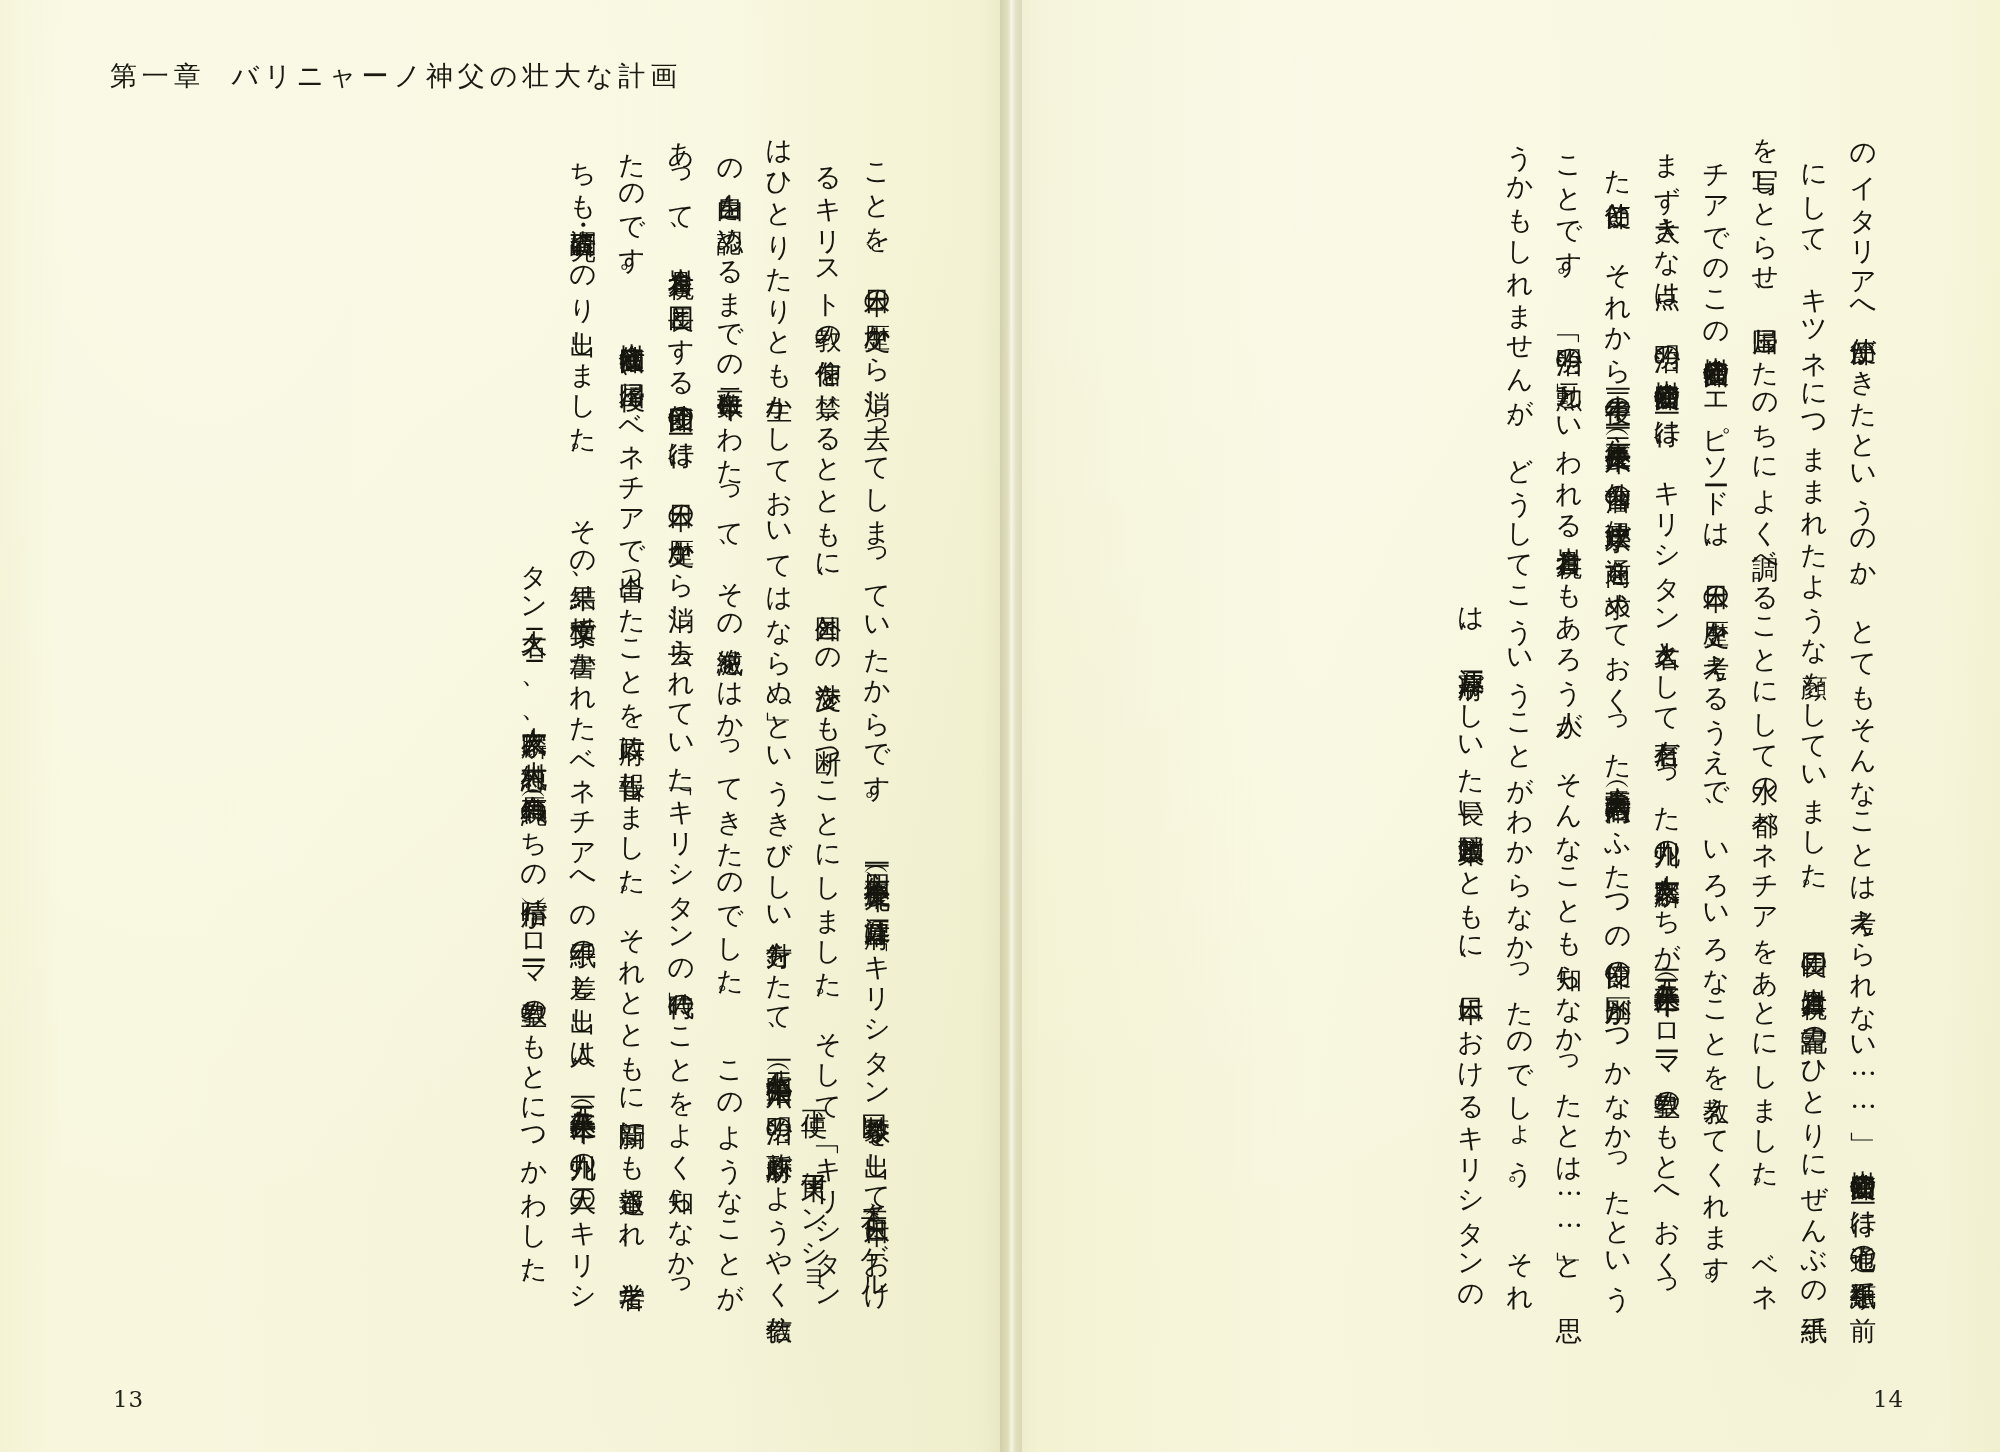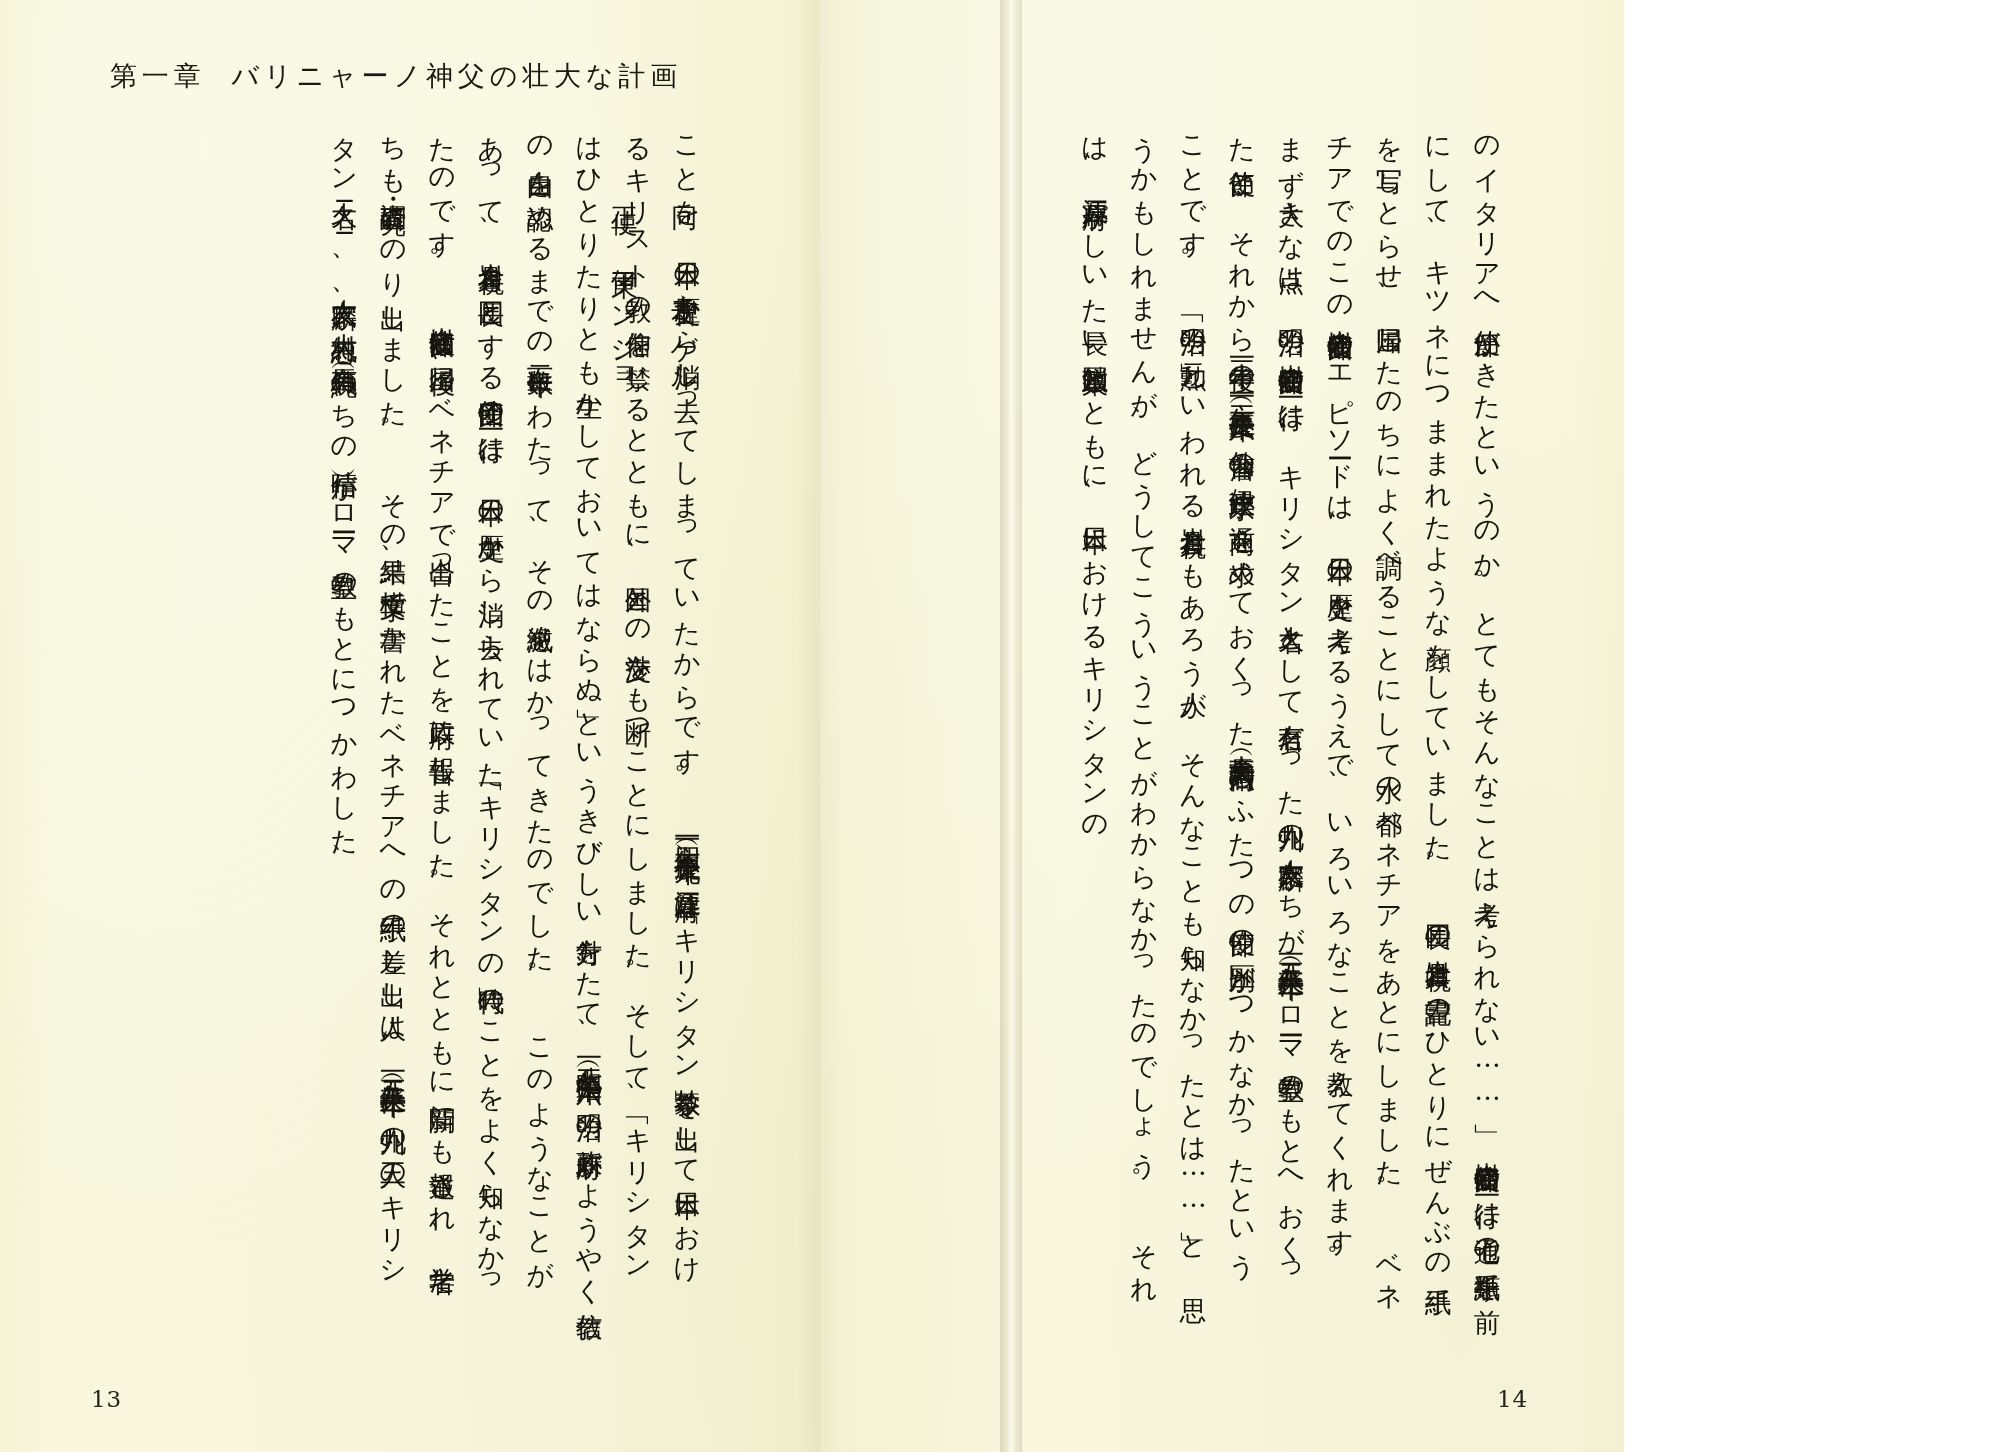--- a/index.html
+++ b/index.html
@@ -8,24 +8,25 @@
   }
   body {
     width: 2000px;
     height: 1452px;
     background: #ffffff;
     font-family: "Liberation Serif", serif;
     overflow: hidden;
   }
   .spread {
     position: relative;
-    width: 1624px;
+    width: 2000px;
     height: 1452px;
     display: flex;
     background: #ffffff;
+    text-align: right;
   }
   .page {
     position: relative;
     background: #f7f6dc;
     height: 1452px;
     box-sizing: border-box;
   }
   .page-left {
     width: 1010px;
     background: linear-gradient(to right, #f4f3d4 0%, #f8f7de 6%, #f9f8e0 70%, #f3f2d2 97%, #e8e7c6 100%);
@@ -82,21 +83,21 @@
     font-size: 26.5px;
   }
   .folio {
     position: absolute;
     bottom: 40px;
     font-size: 23px;
     color: #23231a;
     font-family: "DejaVu Serif", "Liberation Serif", serif;
     letter-spacing: 0.04em;
   }
-  .folio-left { left: 91px; }
+  .folio-left { left: 113px; }
   .folio-right { right: 96px; }
   .signature-block {
     position: absolute;
     top: 130px;
     right: 118px;
     height: 1160px;
     display: flex;
     flex-direction: row;
     font-size: 26.5px;
   }

